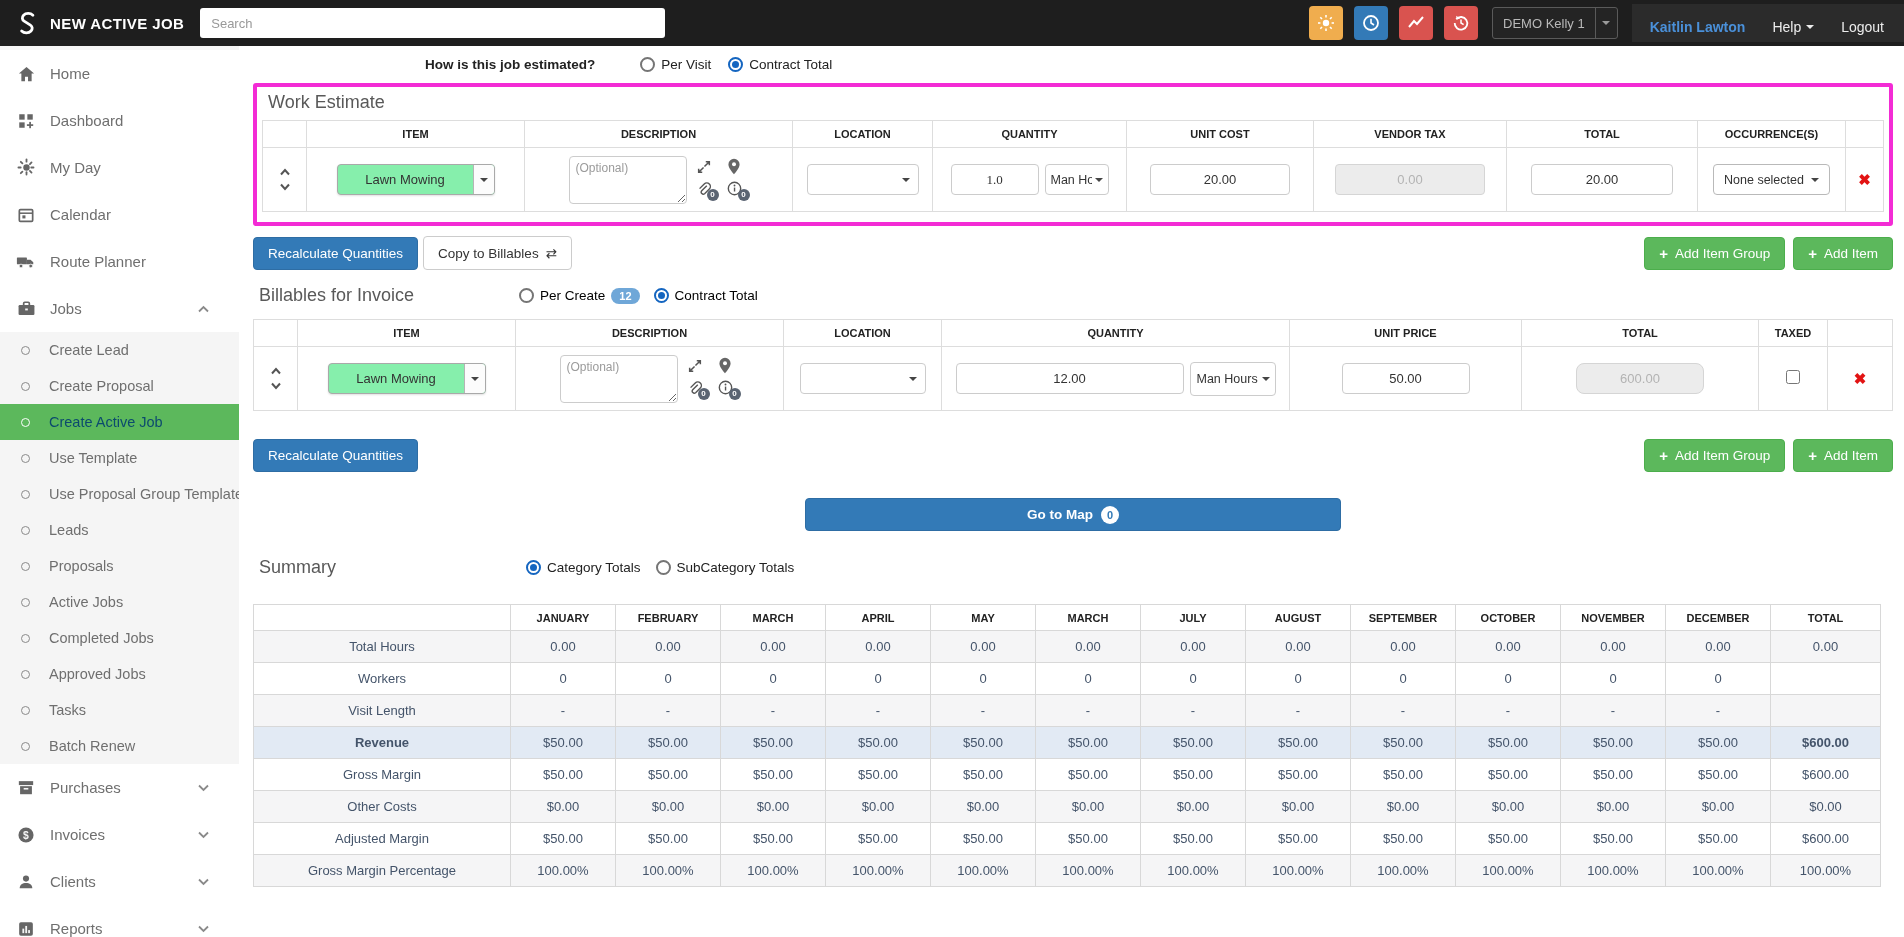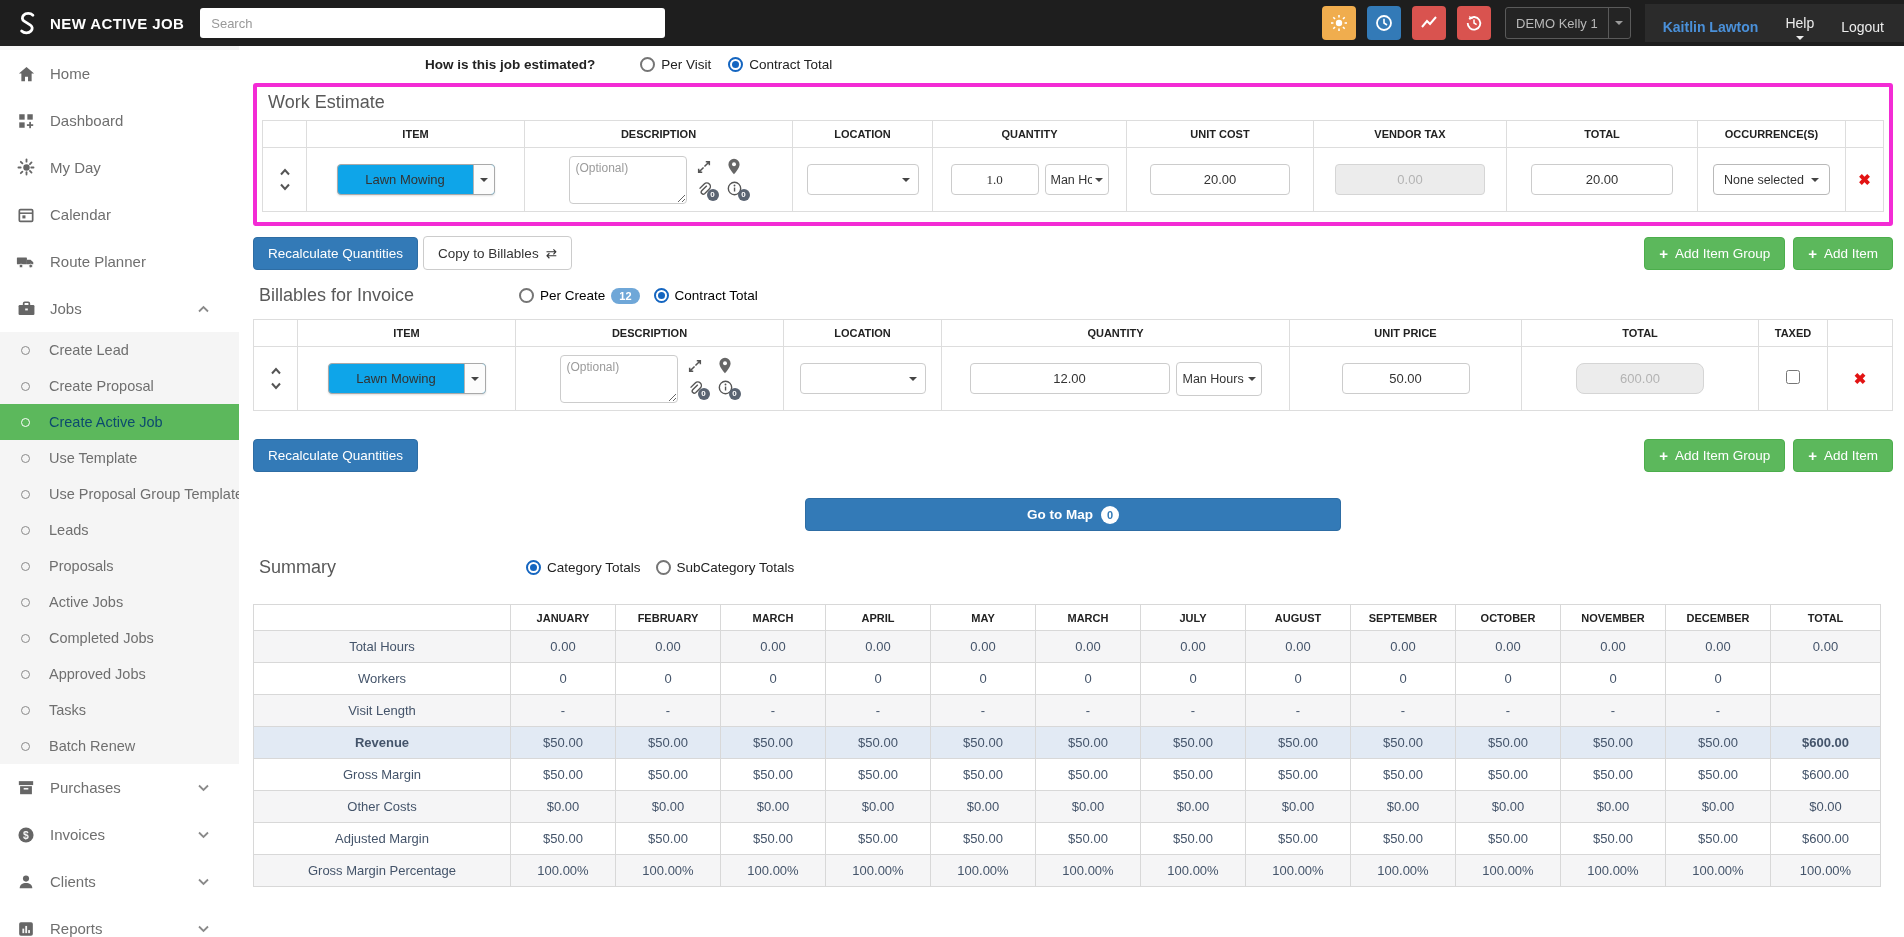--- a/index.html
+++ b/index.html
@@ -12,21 +12,21 @@
   .app-title { color:#fff; font-weight:bold; font-size:15px; letter-spacing:.4px; margin-right:16px; white-space:nowrap; }
   .search { width:465px; height:30px; border:none; border-radius:3px; padding:0 11px; font-size:13px; color:#333; outline:none; }
   .search::placeholder { color:#999; }
   .tb-btns { display:flex; gap:11px; margin-left:auto; }
   .tb-btn { width:34px; height:34px; border:none; border-radius:4px; display:flex; align-items:center; justify-content:center; cursor:pointer; }
   .account { margin-left:14px; height:32px; display:flex; align-items:stretch; border:1px solid #5a5a5a; border-radius:3px; background:#242424; color:#b9b9b9; font-size:13px; }
   .account-label { display:flex; align-items:center; padding:0 10px; white-space:nowrap; }
   .account-caret { width:22px; border-left:1px solid #5a5a5a; display:flex; align-items:center; justify-content:center; }
   .topbar-right { margin-left:14px; height:38px; background:#2b2b2b; display:flex; align-items:center; padding:8px 20px 0 18px;justify-content:space-between; }
   .user-link { color:#4a90d9; font-weight:bold; font-size:14px; margin-right:27px; text-decoration:none; white-space:nowrap; }
-  .help { color:#ececec; font-size:14px; margin-right:27px; display:flex; align-items:center; gap:5px;flex-direction:column; }
+  .help { color:#ececec; font-size:14px; margin-right:27px; display:flex; align-items:center; gap:5px; }
   .logout { color:#ececec; font-size:14px; }
 
   .caret-dn { width:0; height:0; border-left:4px solid transparent; border-right:4px solid transparent; border-top:4px solid #9a9a9a; display:inline-block; }
   .caret-dn.dark { border-top-color:#444; }
   .caret-dn.white { border-top-color:#ececec; }
 
   
   .shell { display:flex; height:891px; }
   .sidebar { width:239px; background:#f5f5f5; flex-shrink:0; overflow:hidden; padding-top:4px; }
   .side-item { display:flex; align-items:center; cursor:pointer; color:#6f6f6f; }
@@ -54,21 +54,21 @@
   .section-title { font-size:18px; color:#595959; font-weight:400; margin:2px 0 7px 6px; }
 
   table.items { width:100%; border-collapse:collapse; table-layout:fixed; }
   table.items th { border:1px solid #ddd; font-size:11px; color:#222; padding:7px 3px; text-align:center; white-space:nowrap; overflow:hidden; }
   table.items td { border:1px solid #ddd; height:64px; text-align:center; vertical-align:middle; padding:4px 3px; }
 
   .cellflex { display:flex; align-items:center; justify-content:center; gap:6px; }
   .reorder { display:flex; flex-direction:column; gap:7px; align-items:center; }
   .reorder svg { display:block; cursor:pointer; }
 
-  .sel-item { display:inline-flex; height:31px; width:158px; border:1px solid #a9a9a9; border-radius:4px; background:#0ea5e9; box-shadow:0 1px 2px rgba(0,0,0,.12); cursor:pointer; }
+  .sel-item { display:inline-flex; height:31px; width:158px; border:1px solid #a9a9a9; border-radius:4px; background:#86efac; box-shadow:0 1px 2px rgba(0,0,0,.12); cursor:pointer; }
   .sel-item .txt { flex:1; display:flex; align-items:center; justify-content:center; font-size:13px; color:#333; overflow:hidden; white-space:nowrap; }
   .sel-item .seg { width:21px; border-left:1px solid #b5b5b5; display:flex; align-items:center; justify-content:center; background:#fcfcfc; border-radius:0 3px 3px 0; }
 
   .desc-wrap { display:flex; gap:9px; align-items:flex-start; justify-content:center; }
   textarea.desc { width:118px; height:48px; border:1px solid #ccc; border-radius:4px; font-size:12px; padding:4px 6px; color:#333; font-family:inherit; }
   textarea.desc::placeholder { color:#9b9b9b; }
   .icon-grid { display:grid; grid-template-columns:22px 22px; gap:4px 9px; padding-top:2px; }
   .mini-icon { position:relative; width:20px; height:18px; display:flex; align-items:center; justify-content:flex-start; cursor:pointer; }
   .badge0 { position:absolute; right:-3px; bottom:-3px; width:12px; height:12px; border-radius:50%; background:#5a6472; color:#fff; font-size:8px; font-weight:bold; display:flex; align-items:center; justify-content:center; }
 
@@ -577,21 +577,21 @@
                   </span>
               </span>
               </div>
             </td>
           <td><span class="sel-plain" style="width:126px">
                 <span></span>
                 <span class="caret-dn dark"></span>
               </span></td>
           <td>
               <div class="cellflex">
-              <input class="inp" style="width: 200px;" value="12.00">
+              <input class="inp" style="width: 228px;" value="12.00">
               <span class="sel-plain" style="width:86px;padding:16px 6px;gap:4px">
                   <span style="white-space:nowrap">Man Hours</span>
                   <span class="caret-dn dark"></span>
                 </span>
               </div>
             </td>
           <td><input class="inp" style="width: 128px;" value="50.00"></td>
           <td><input class="inp disabled" style="width: 128px; border-radius: 8px;" disabled="" value="600.00"></td>
           <td><input type="checkbox" class="taxed-cb" style=""></td>
           <td><span class="del-x">✖</span></td>

